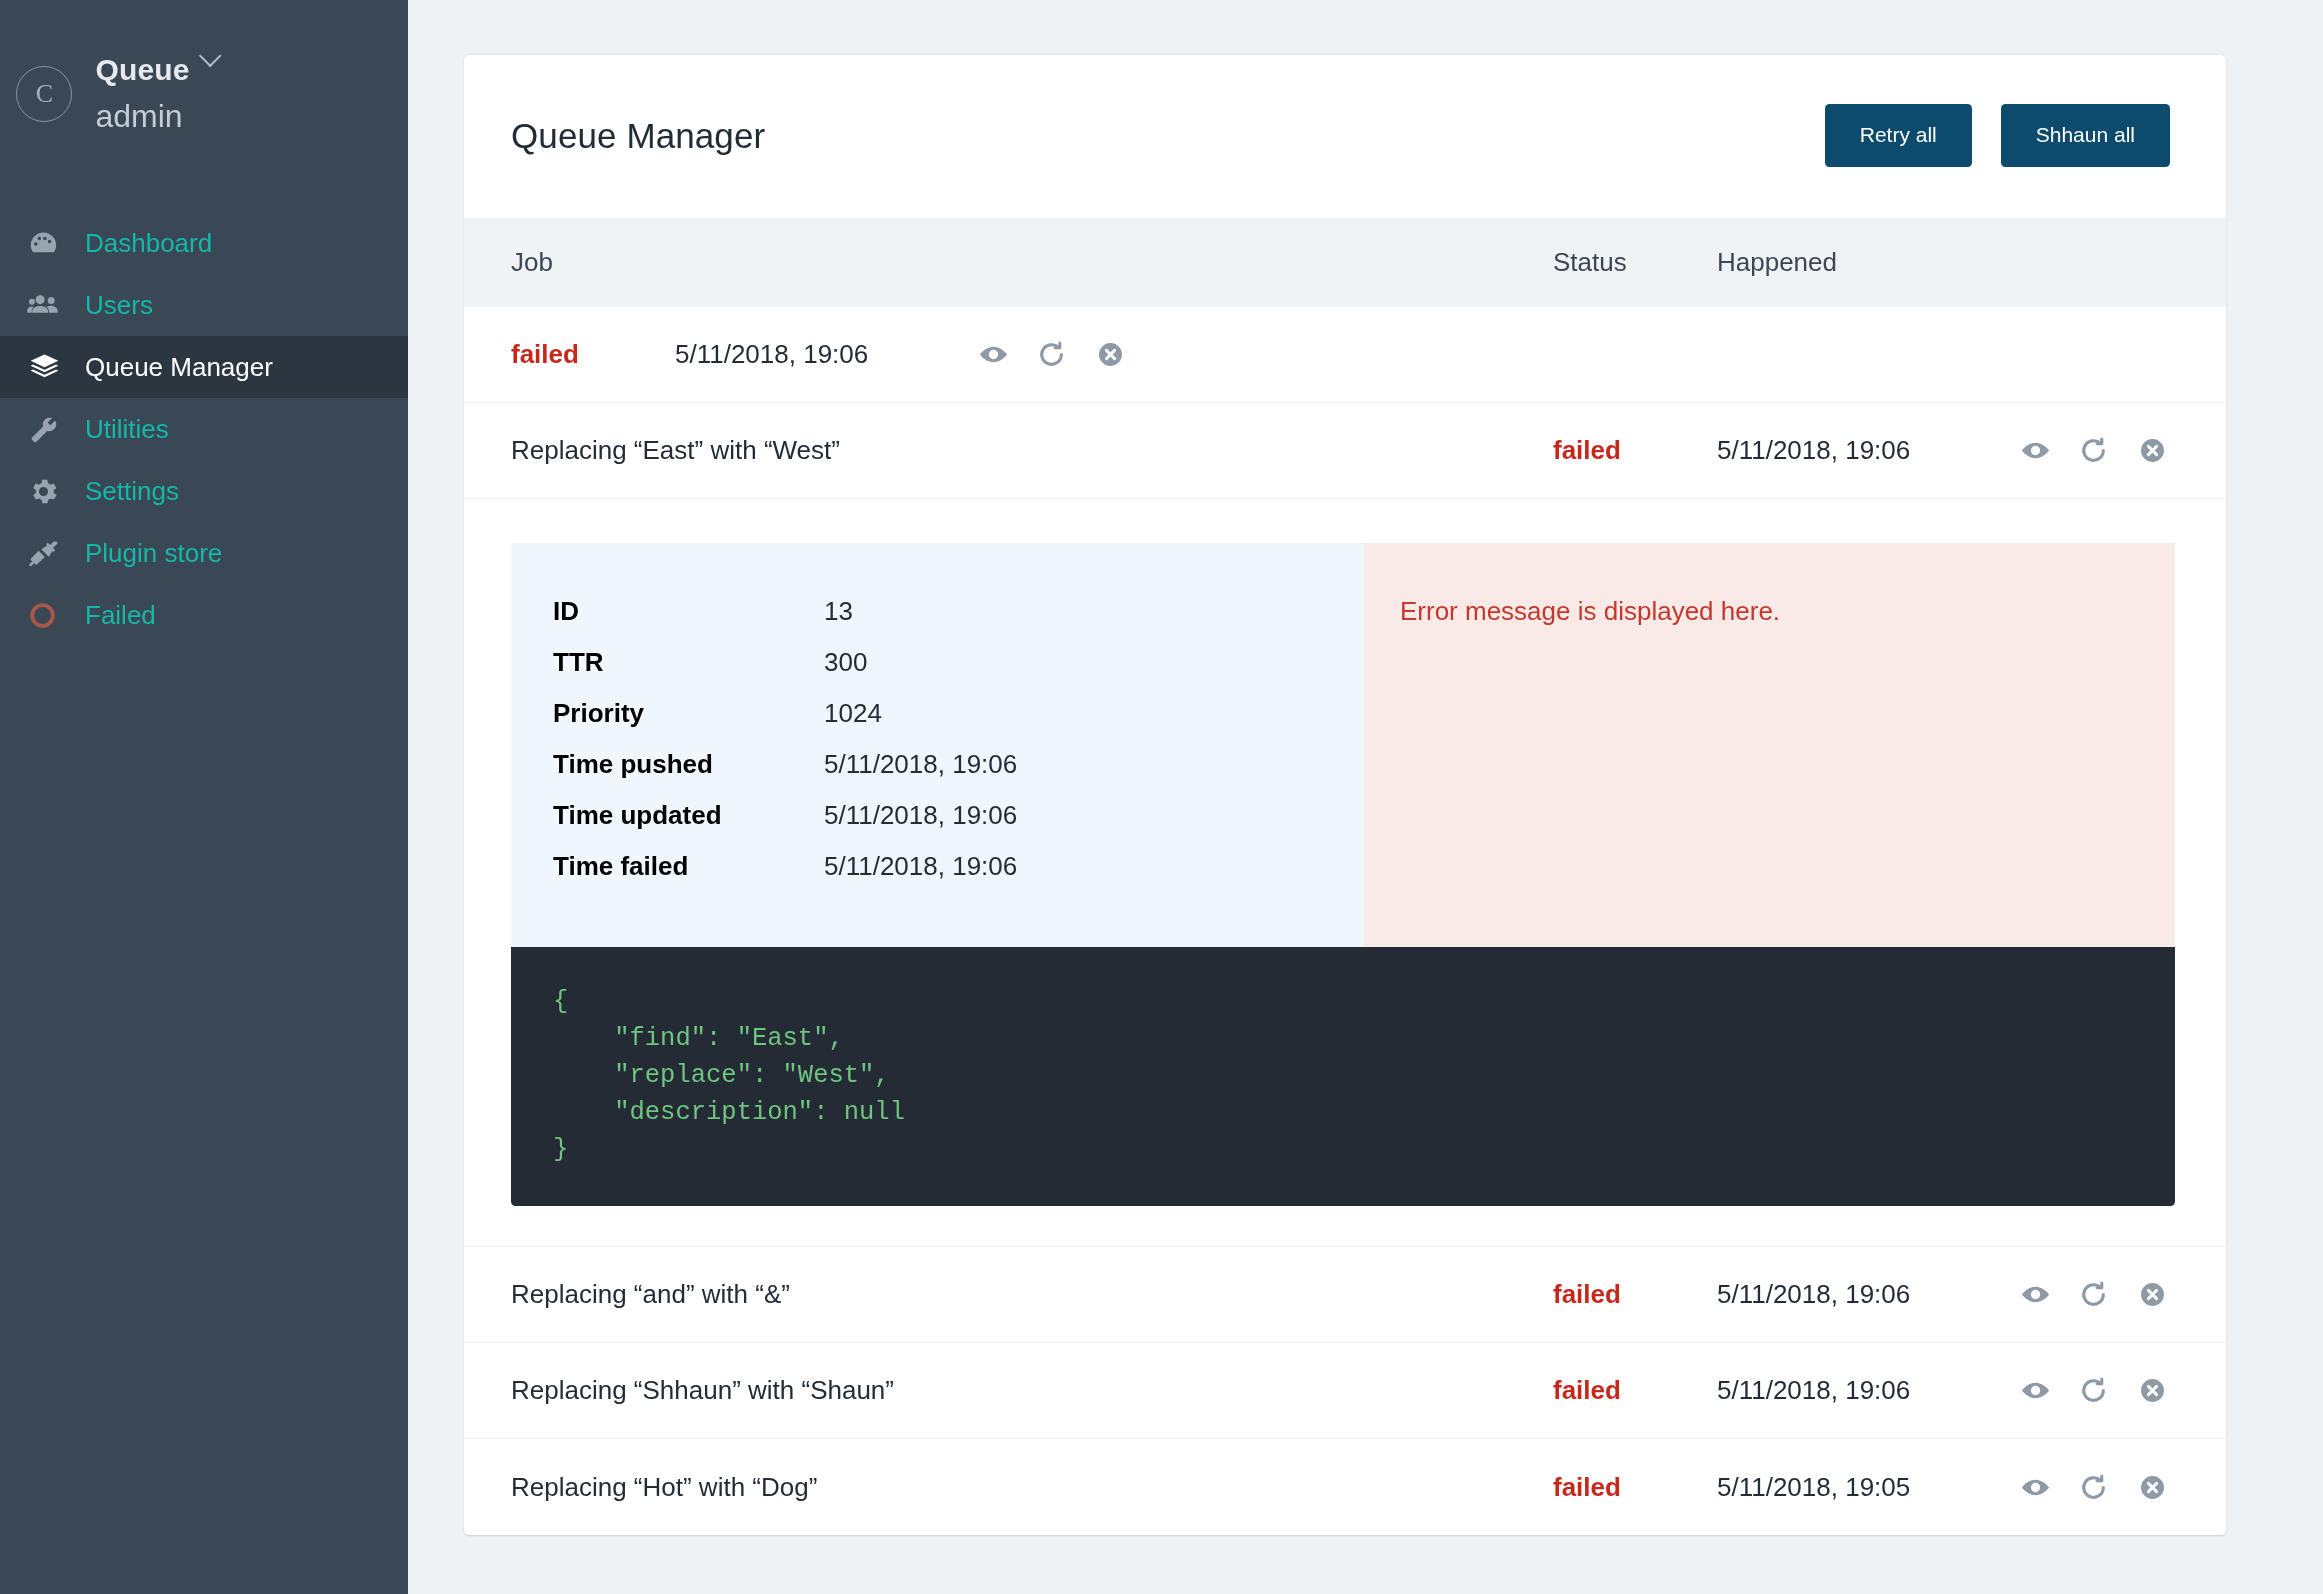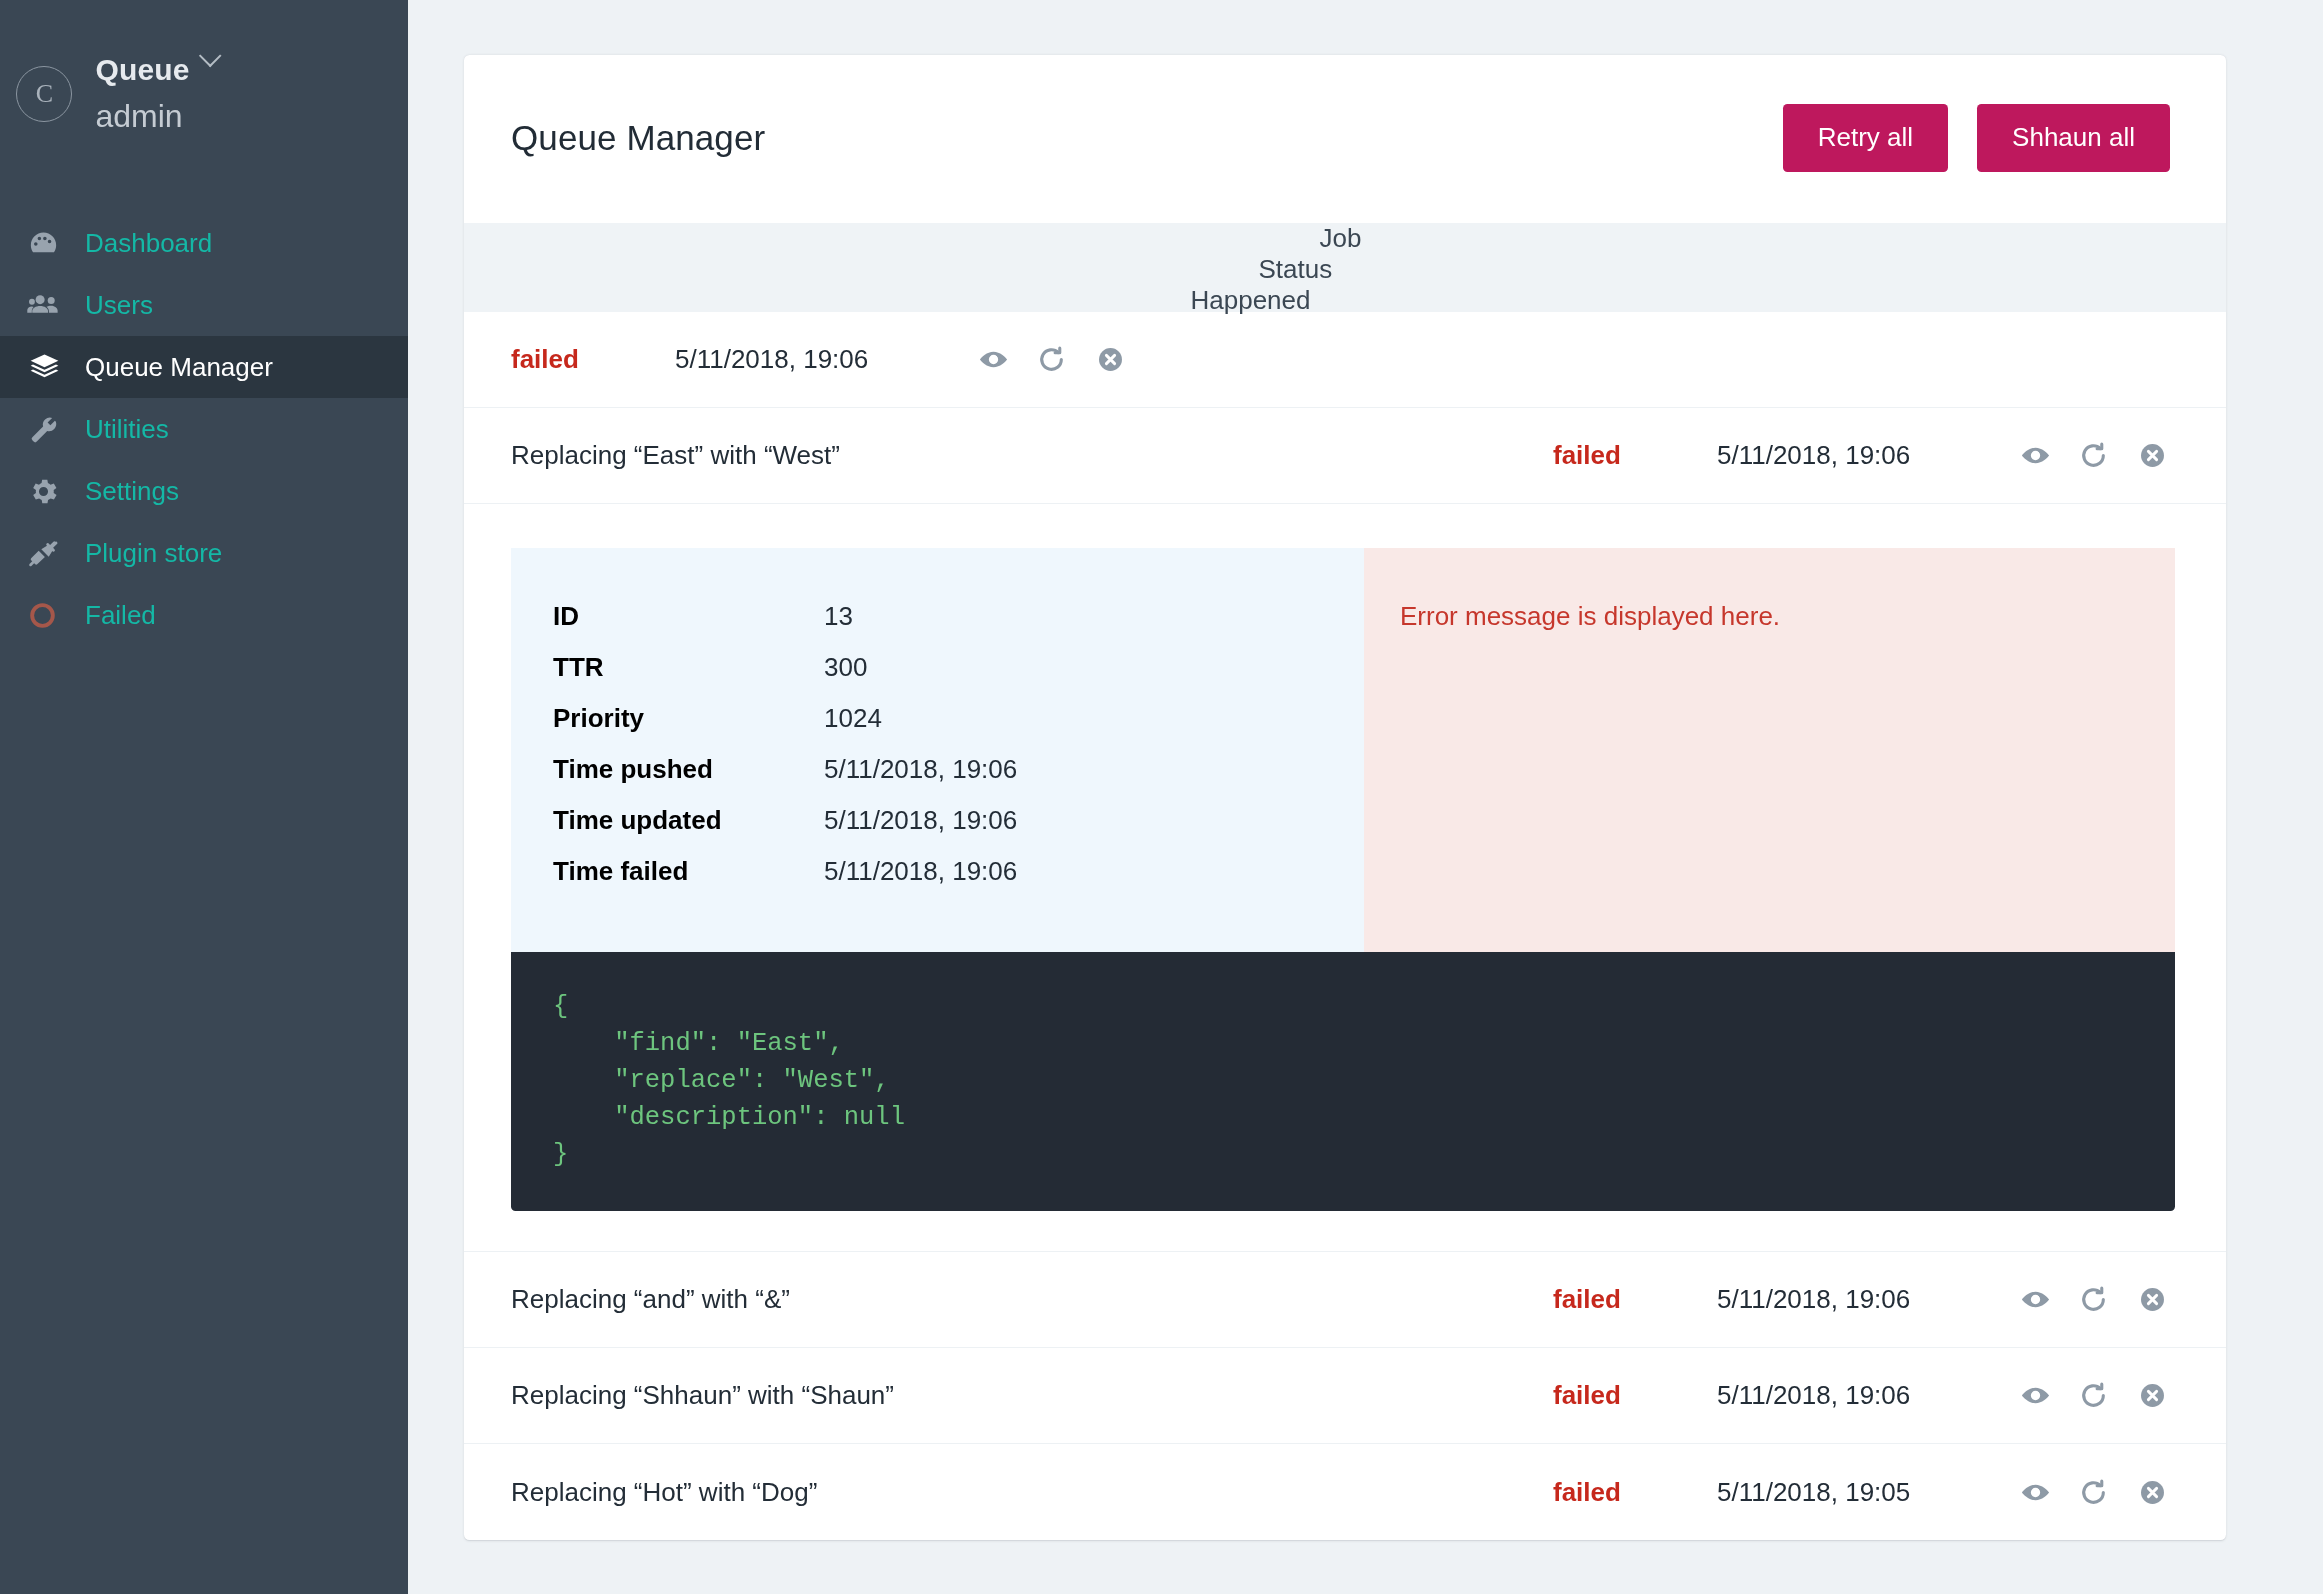--- a/index.html
+++ b/index.html
@@ -130,41 +130,40 @@
   .page-title {
     font-size: 35px;
     color: #222c36;
     font-weight: normal;
     letter-spacing: 0.1px;
   }
 
   .header-actions { display: flex; gap: 29px; }
 
   .btn {
-    background: #be185d;
+    background: #0c4a6e;
     color: #ffffff;
     border: none;
     border-radius: 4.5px;
-    font-size: 26px;
+    font-size: 21px;
     font-family: "Liberation Sans", sans-serif;
     padding: 20px 35px 22px;
     cursor: pointer;
     line-height: 1;
   }
 
   
   .thead {
     display: flex;
     align-items: center;
     background: #eff3f6;
     height: 89px;
     padding: 0 56px 0 47px;
     font-size: 26px;
     color: #3b4753;
-    flex-direction: column;
   }
 
   .col-job   { flex: 1; }
   .col-status{ width: 164px; min-width: 164px; }
   .col-when  { width: 300px; min-width: 300px; }
   .col-acts  { width: 153px; min-width: 153px; display: flex; justify-content: space-between; align-items: center; }
 
   .row {
     display: flex;
     align-items: center;

